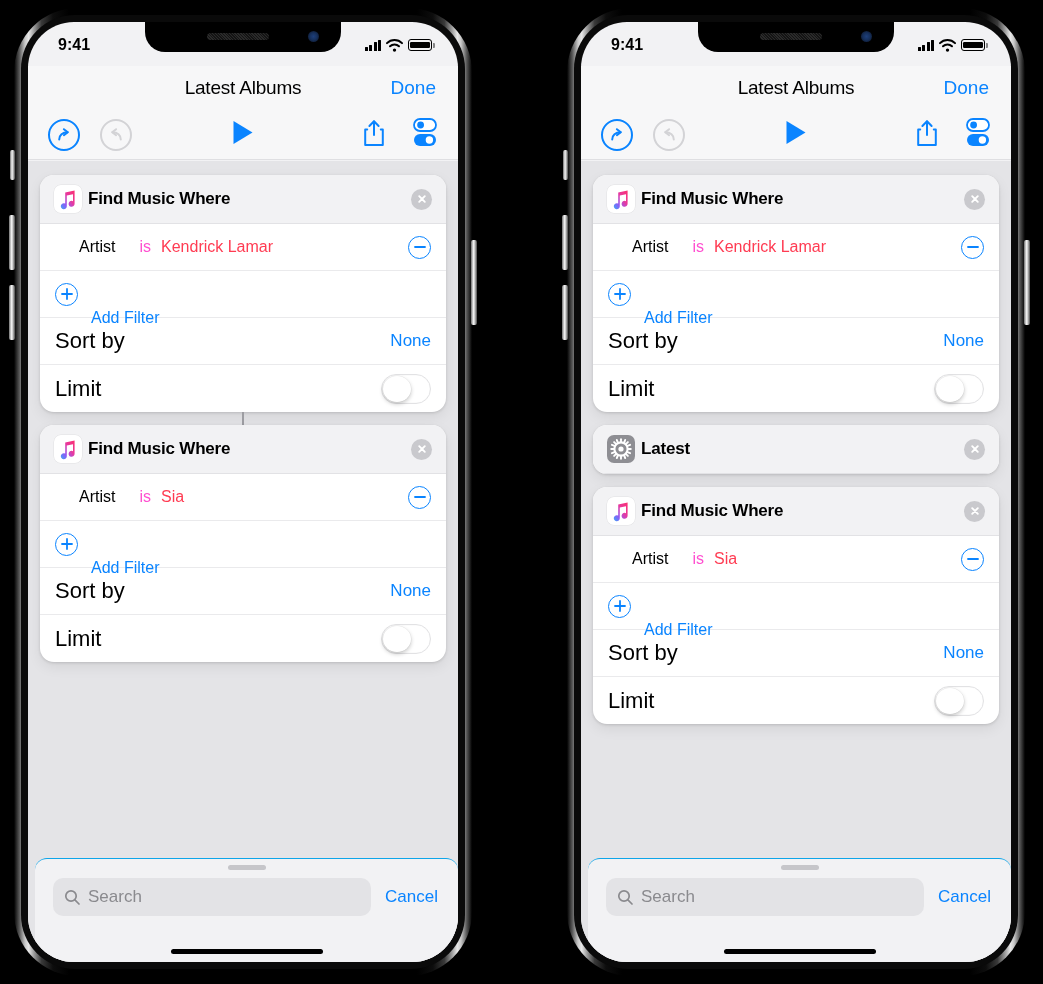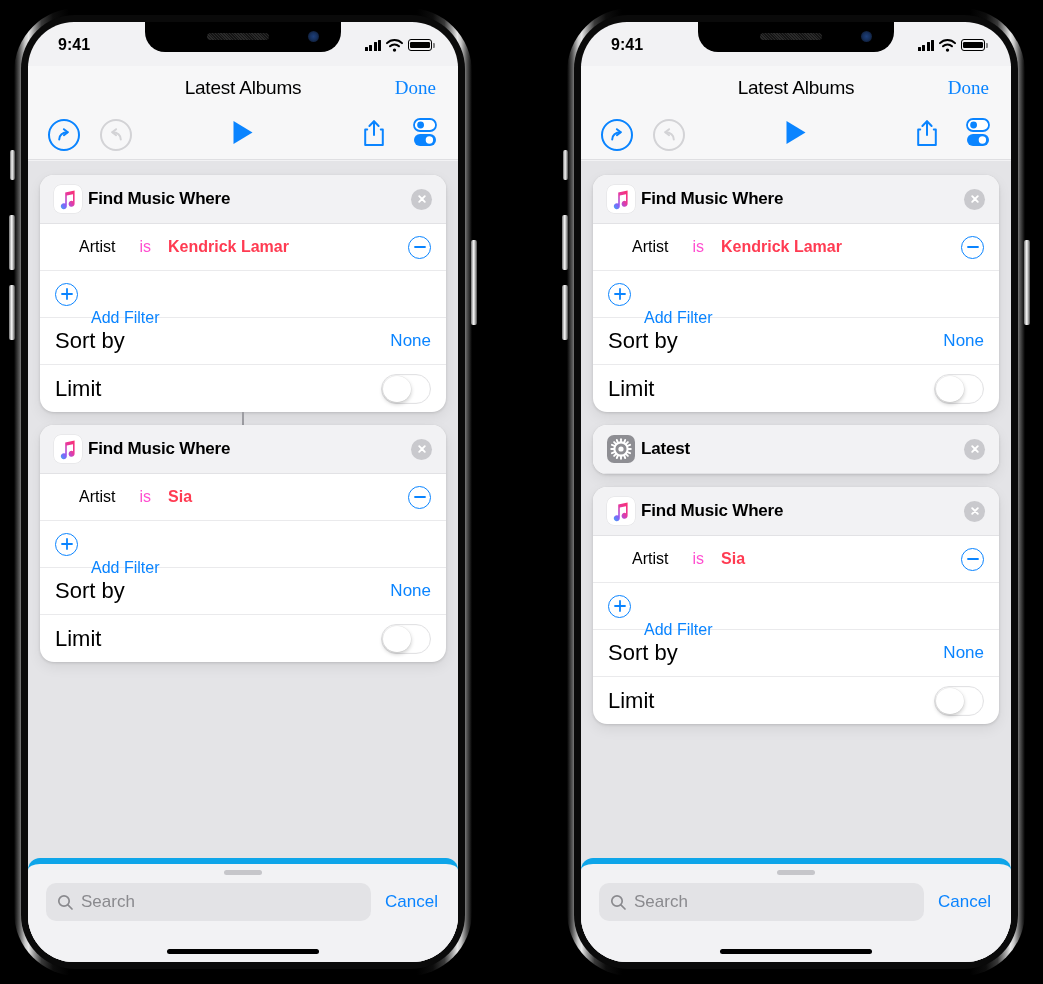--- a/index.html
+++ b/index.html
@@ -77,21 +77,21 @@
   .batt::after { content:""; position:absolute; right:-3.5px; top:3px; width:2px; height:5px; background:#000; border-radius:0 1px 1px 0; opacity:.45;}
   .batt i { position:absolute; left:1.3px; top:1.3px; bottom:1.3px; right:1.3px; background:#000; border-radius:1.3px;}
 
   
   .navbar {
     position: absolute; top: 44px; left: 0; right: 0; height: 44px;
     display: flex; align-items: center; justify-content: center;
     background: #f7f7f8;
   }
   .nav-title { font-size: 19px; font-weight: 400; color: #000; letter-spacing: -.2px;}
-  .nav-done { position: absolute; right: 22px; font-size: 19px; color: #0a84ff; font-weight: 400; font-family: Liberation Serif, serif;}
+  .nav-done { position: absolute; right: 22px; font-size: 19px; color: #0a84ff; font-weight: 400;}
 
   
   .toolbar {
     position: absolute; top: 88px; left: 0; right: 0; height: 50px;
     background: #f7f7f8;
     display: flex; align-items: center;
     border-bottom: 1px solid #dfdfe2;
   }
   .tb-undo { position:absolute; left: 20px; }
   .tb-redo { position:absolute; left: 72px; }
@@ -132,43 +132,43 @@
            display:flex; align-items:center; justify-content:center; flex:0 0 auto;}
 
   .row { display: flex; align-items: center; padding: 0 15px; height: 47px;
          border-bottom: 1px solid #eaeaec; }
   .row:last-child { border-bottom: none; }
   .row.nb { border-bottom: none; }
 
   .filter-text { font-size: 16px; flex: 1; }
   .filter-text .k-attr { color: #000000; margin-left: 24px; }
   .filter-text .k-op   { color: #ff4fd0; margin: 0 5px 0 24px; }
-  .filter-text .k-val  { color: #ff3b52; margin-left: 12px; font-weight: bold; }
+  .filter-text .k-val  { color: #ff3b52; margin-left: 5px; }
 
   .minus, .plus {
     width: 23px; height: 23px; border-radius: 50%; border: 1.7px solid #0a84ff;
     display:flex; align-items:center; justify-content:center; flex: 0 0 auto;
   }
   .addfilter-label { font-size: 16px; color: #0a84ff; margin-left: 13px; margin-top: 48px; }
   .row-label { font-size: 22px; color: #000; flex: 1; font-weight: 400; }
   .row-value { font-size: 17px; color: #0a84ff; }
 
   .switch { width: 50px; height: 30px; border-radius: 16px; background: #fff;
             border: 1px solid #e2e2e4; position: relative; flex: 0 0 auto;
             box-shadow: inset 0 0 0 .5px rgba(0,0,0,.03); }
   .switch i { position:absolute; left: 1px; top: 1px; width: 28px; height: 26px;
               border-radius: 50%; background: #fff;
               box-shadow: 0 2px 4px rgba(0,0,0,.22), 0 0 0 .5px rgba(0,0,0,.06); }
 
   .connector { width: 2px; height: 13px; background: #9d9da2; margin: 0 auto; }
 
   
   .bottom-sheet {
-    position: absolute; left: 0; right: 0; bottom: 0; height: 104px;
-    background: #f2f2f4; border-top: 6px solid #0ea5e9;
+    position: absolute; left: 7px; right: 0; bottom: 0; height: 104px;
+    background: #f2f2f4; border-top: 1px solid #0ea5e9;
     border-top-left-radius: 12px; border-top-right-radius: 12px;
   }
   .grabber { width: 38px; height: 5px; border-radius: 3px; background: #c6c6ca;
              margin: 6px auto 0 auto; }
   .search-wrap { display: flex; align-items: center; gap: 14px; padding: 8px 20px 0 18px; }
   .search-field { flex: 1; height: 38px; border-radius: 10px; background: #e3e3e6;
                   display: flex; align-items: center; gap: 8px; padding: 0 11px; }
   .search-ph { font-size: 17px; color: #8a8a8e; }
   .cancel { font-size: 17px; color: #0a84ff; }
 

